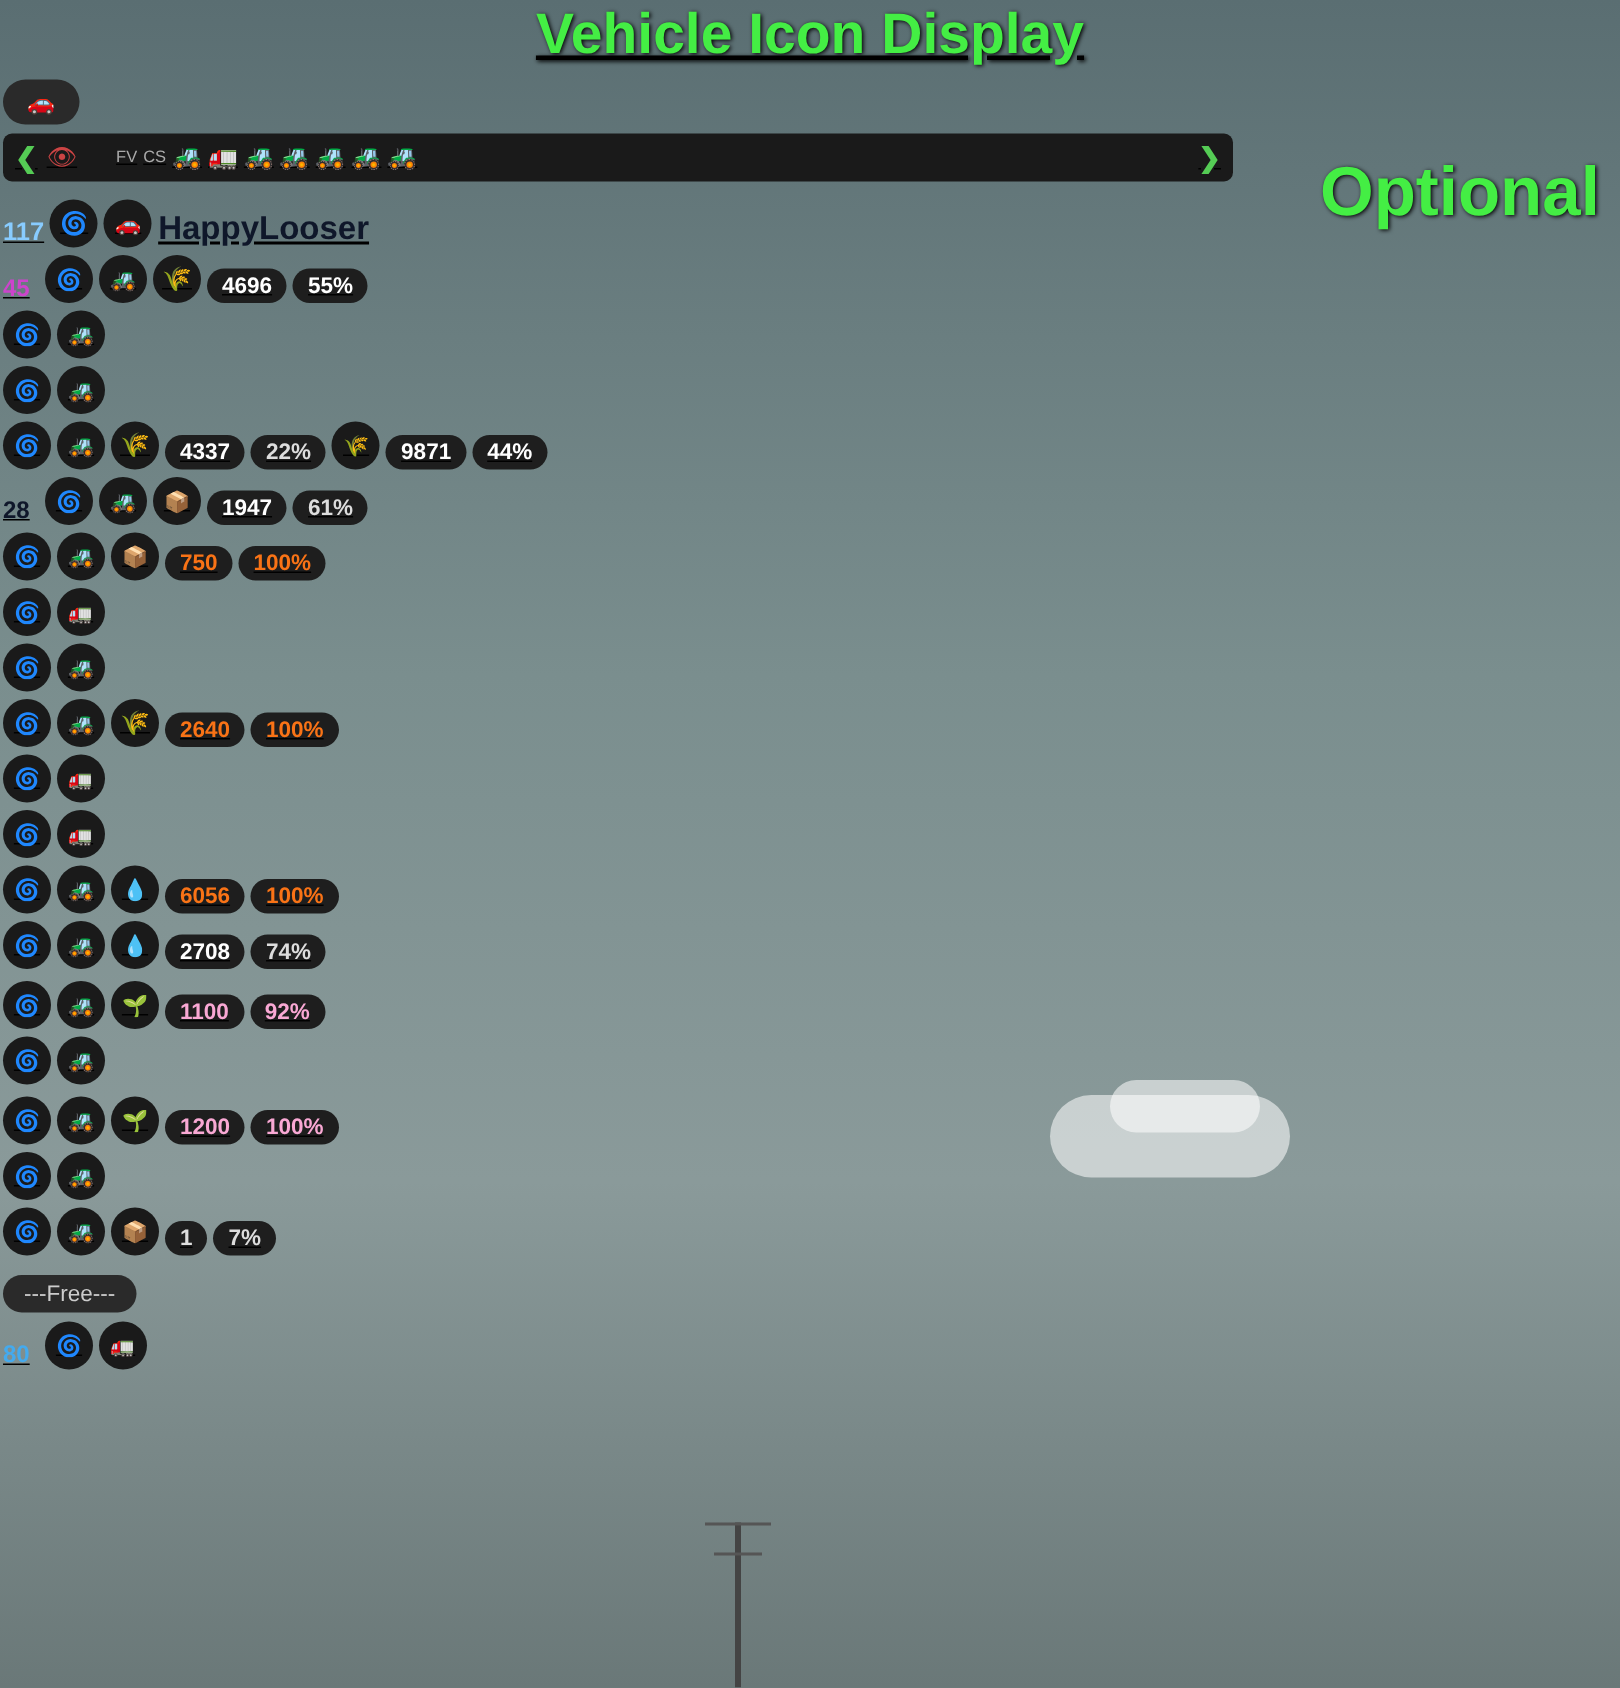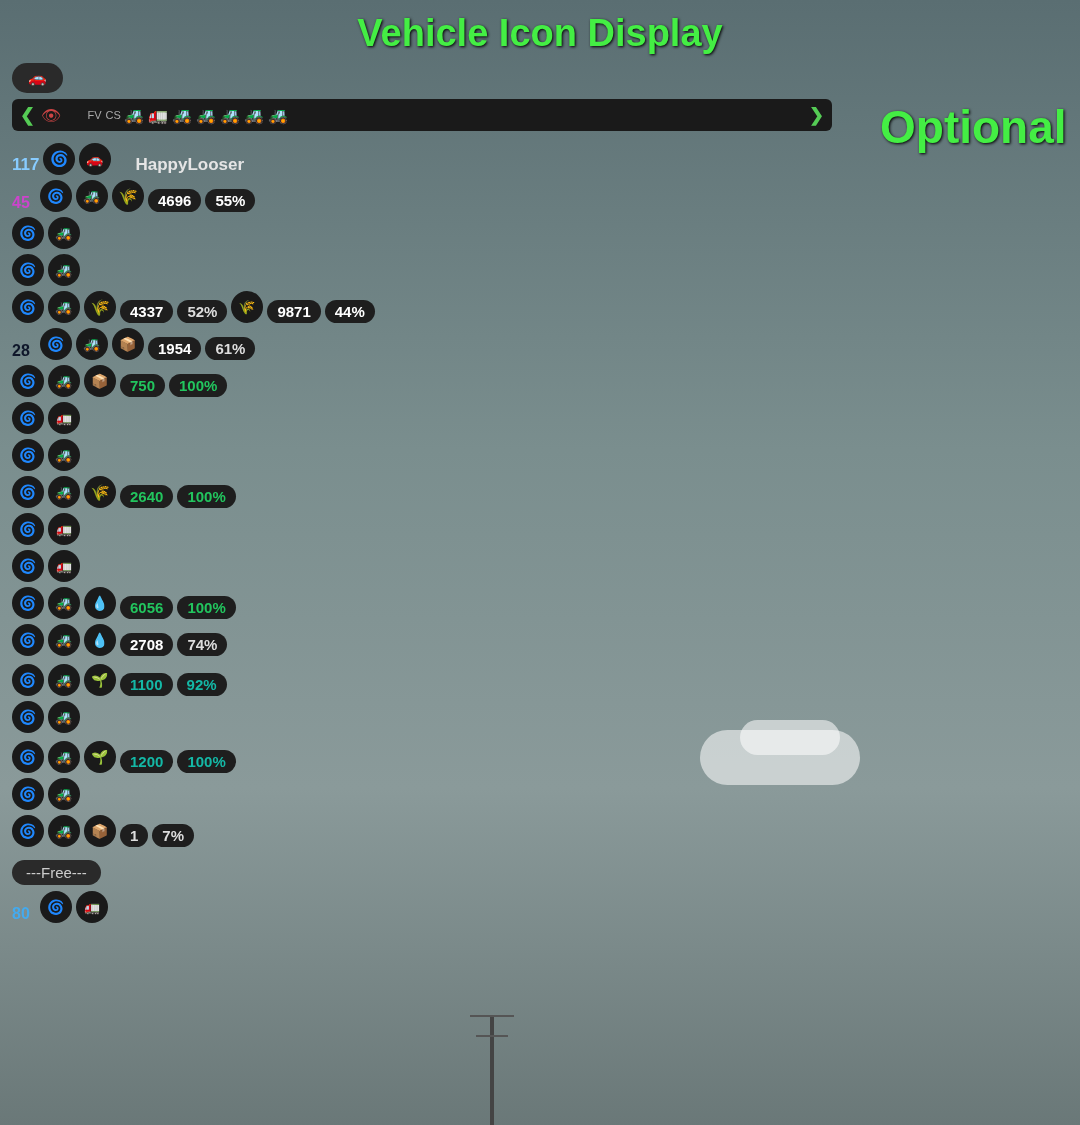--- a/index.html
+++ b/index.html
@@ -20,21 +20,22 @@
       position: absolute;
       background: rgba(255,255,255,0.55);
       border-radius: 50%;
     }
     .cloud1 { width: 160px; height: 55px; top: 730px; left: 700px; border-radius: 40px; }
     .cloud2 { width: 100px; height: 35px; top: 720px; left: 740px; border-radius: 30px; }
 
     .page-container {
       position: absolute;
       inset: 0;
-      padding: 12px;
+      padding: 2px;
+      text-decoration: underline;
     }
 
     .title {
       text-align: center;
       color: #44ee44;
       font-size: 38px;
       font-weight: bold;
       margin-bottom: 8px;
       text-shadow: 1px 1px 3px #000;
     }
@@ -107,29 +108,28 @@
     .icon-circle.dark { background: #1a1a1a; }
 
     .badge {
       background: #1e1e1e;
       border-radius: 12px;
       padding: 3px 10px;
       font-size: 15px;
       font-weight: bold;
     }
     .badge.yellow { color: #ffffff; }
-    .badge.green { color: #14b8a6; margin-top: 14px; }
-    .badge.red { color: #22c55e; }
+    .badge.green { color: #f9a8d4; margin-top: 14px; }
+    .badge.red { color: #f97316; }
     .badge.white { color: #dddddd; }
 
     .player-name {
-      color: #e5e5e5;
-      font-size: 17px;
-      font-weight: bold;
-      margin-left: 20px;
+      color: #0f172a;
+      font-size: 22px;
+      font-weight: bold;
     }
     .player-id {
       color: #88ccff;
       font-size: 17px;
       font-weight: bold;
     }
     .row-id {
       color: #cc44cc;
       font-size: 16px;
       font-weight: bold;
@@ -274,41 +274,41 @@
     <div class="icon-circle dark">
         <span style="color:#777;">🌀</span>
       </div>
     <div class="icon-circle dark">
         <span class="v-tractor">🚜</span>
       </div>
     <div class="icon-circle dark">
         <span class="crop-icon">🌾</span>
       </div>
     <div class="badge yellow">4337</div>
-    <div class="badge white">52%</div>
+    <div class="badge white">22%</div>
     <div class="icon-circle dark">
         <span class="crop-icon2">🌾</span>
       </div>
     <div class="badge yellow">9871</div>
     <div class="badge yellow">44%</div>
   </div>
 
   
   <div class="row">
     <span class="row-id" style="color:#0f172a;">28</span>
     <div class="icon-circle dark">
         <span style="color:#777;">🌀</span>
       </div>
     <div class="icon-circle dark">
         <span class="v-tractor">🚜</span>
       </div>
     <div class="icon-circle dark">
         <span class="box-icon">📦</span>
       </div>
-    <div class="badge yellow">1954</div>
+    <div class="badge yellow">1947</div>
     <div class="badge white">61%</div>
   </div>
 
   
   <div class="row">
     <div class="icon-circle dark">
         <span style="color:#777;">🌀</span>
       </div>
     <div class="icon-circle dark">
         <span class="v-tractor">🚜</span>

